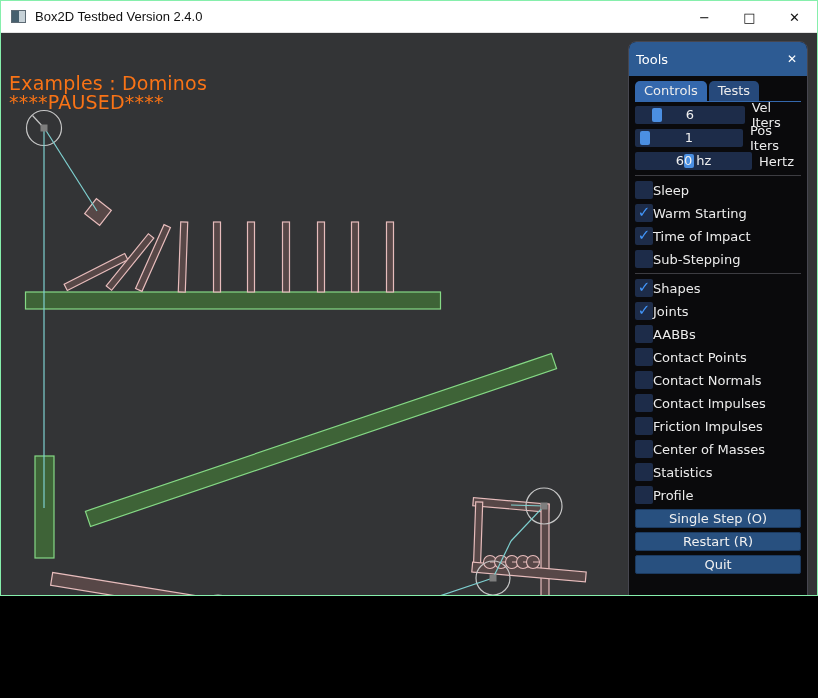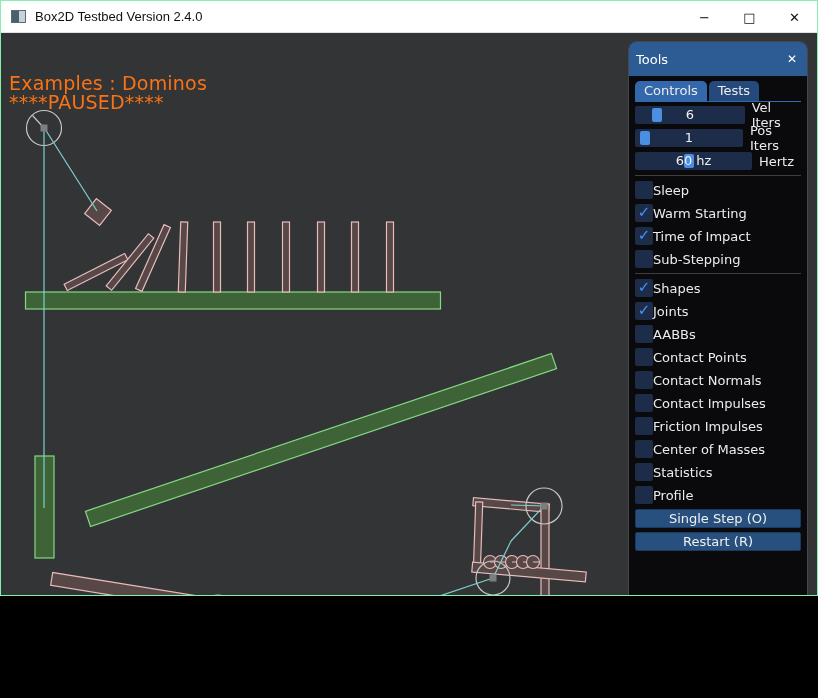--- a/index.html
+++ b/index.html
@@ -218,17 +218,18 @@
             <div class="check-label">Statistics</div>
           </div>
           <div class="check-row">
             <div class="checkbox"></div>
             <div class="check-label">Profile</div>
           </div>
         </div>
       <div id="panel-buttons">
           <div class="panel-btn">Single Step (O)</div>
           <div class="panel-btn">Restart (R)</div>
+          <div class="panel-btn">Quit</div>
         </div>
     </div>
   </div>
 
 </div>
 
 </body></html>

